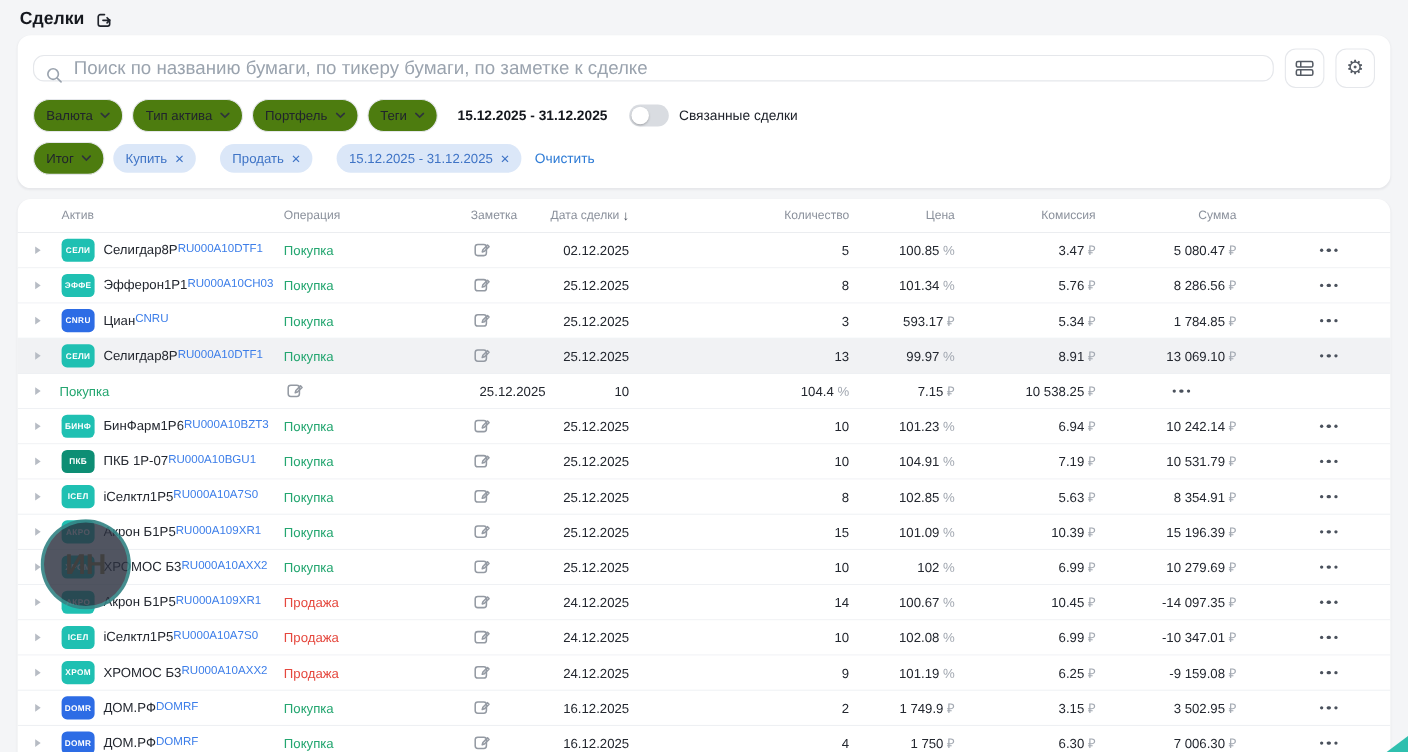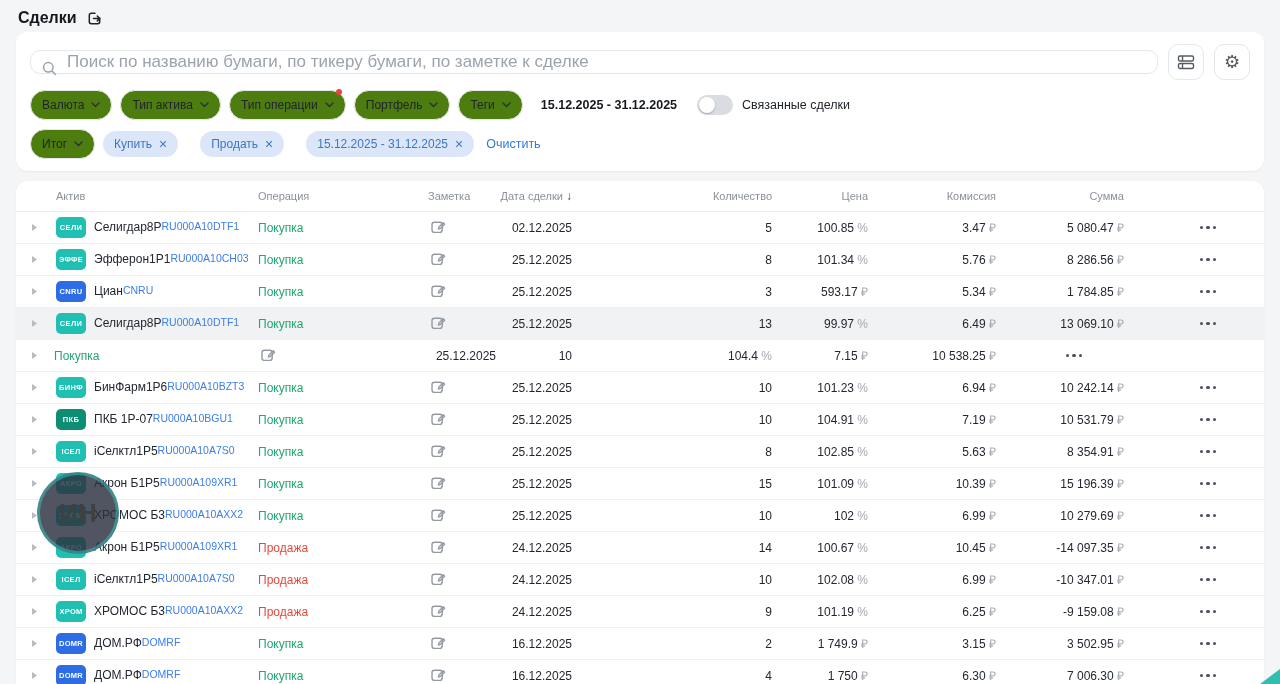--- a/index.html
+++ b/index.html
@@ -119,27 +119,20 @@
             <path d="M1 1 L4.5 4.5 L8 1" fill="none" stroke="#2e333b" stroke-width="1.5" stroke-linecap="round"></path>
           </svg>
 
   </button>
         <button class="dd">
     <span class="dd-label">Тип актива</span>
     <svg width="9" height="6" viewBox="0 0 9 6">
             <path d="M1 1 L4.5 4.5 L8 1" fill="none" stroke="#2e333b" stroke-width="1.5" stroke-linecap="round"></path>
           </svg>
 
-  </button>
-        <button class="dd">
-    <span class="dd-label">Тип операции</span>
-    <svg width="9" height="6" viewBox="0 0 9 6">
-            <path d="M1 1 L4.5 4.5 L8 1" fill="none" stroke="#2e333b" stroke-width="1.5" stroke-linecap="round"></path>
-          </svg>
-    <span class="dot-badge"></span>
   </button>
         <button class="dd">
     <span class="dd-label">Портфель</span>
     <svg width="9" height="6" viewBox="0 0 9 6">
             <path d="M1 1 L4.5 4.5 L8 1" fill="none" stroke="#2e333b" stroke-width="1.5" stroke-linecap="round"></path>
           </svg>
 
   </button>
         <button class="dd">
     <span class="dd-label">Теги</span>
@@ -313,21 +306,21 @@
     <div class="c-op" style="color: rgb(36, 166, 112);">Покупка</div>
     <div class="c-note">
       <svg width="17" height="17" viewBox="0 0 17 17" fill="none" stroke="#949aa3" stroke-width="1.4" stroke-linecap="round" stroke-linejoin="round">
         <rect x="2" y="3.2" width="10.2" height="10.2" rx="2.4"></rect>
         <path d="M14.6 5.2 L10.4 9.4 l-2 .6 .6-2 4.2-4.2 z"></path>
       </svg>
     </div>
     <div class="c-date num">25.12.2025</div>
     <div class="c-qty num">13</div>
     <div class="c-price num"><span class="val">99.97</span> <span class="unit">%</span></div>
-    <div class="c-fee num"><span class="val">6.49</span> <span class="unit">₽</span></div>
+    <div class="c-fee num"><span class="val">8.91</span> <span class="unit">₽</span></div>
     <div class="c-sum num"><span class="val">13 069.10</span> <span class="unit">₽</span></div>
     <div class="c-actions">
       <button class="menu-btn">
         <span class="mdot"></span>
             <span class="mdot"></span>
             <span class="mdot"></span>
       </button>
     </div>
   </div>
       <div class="grid trow">

